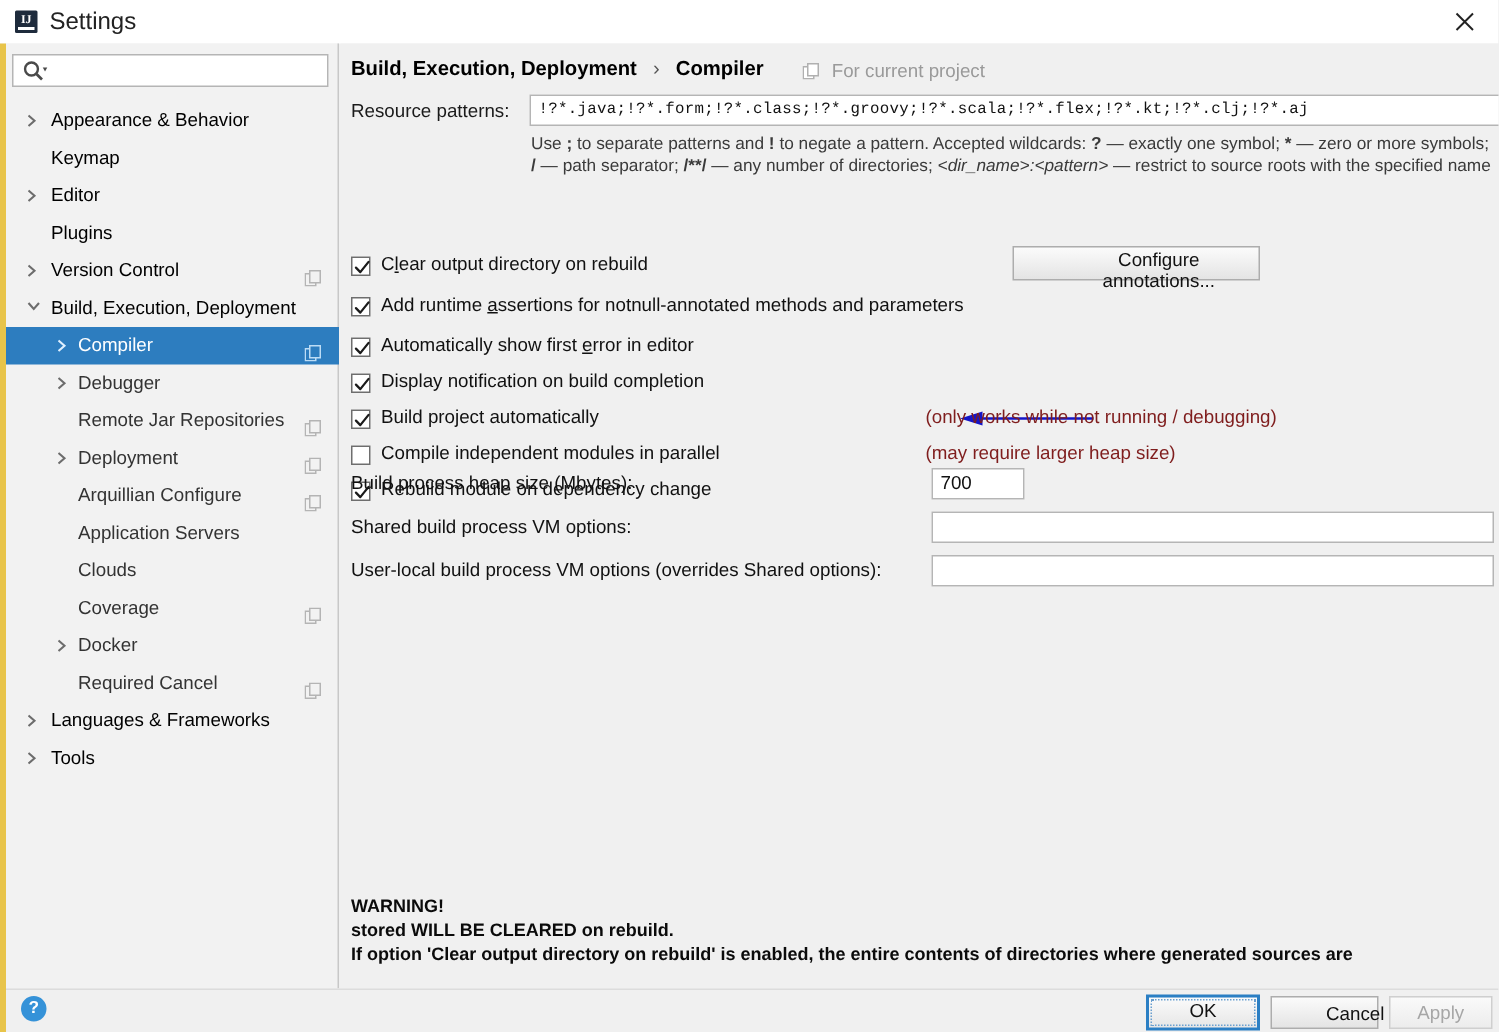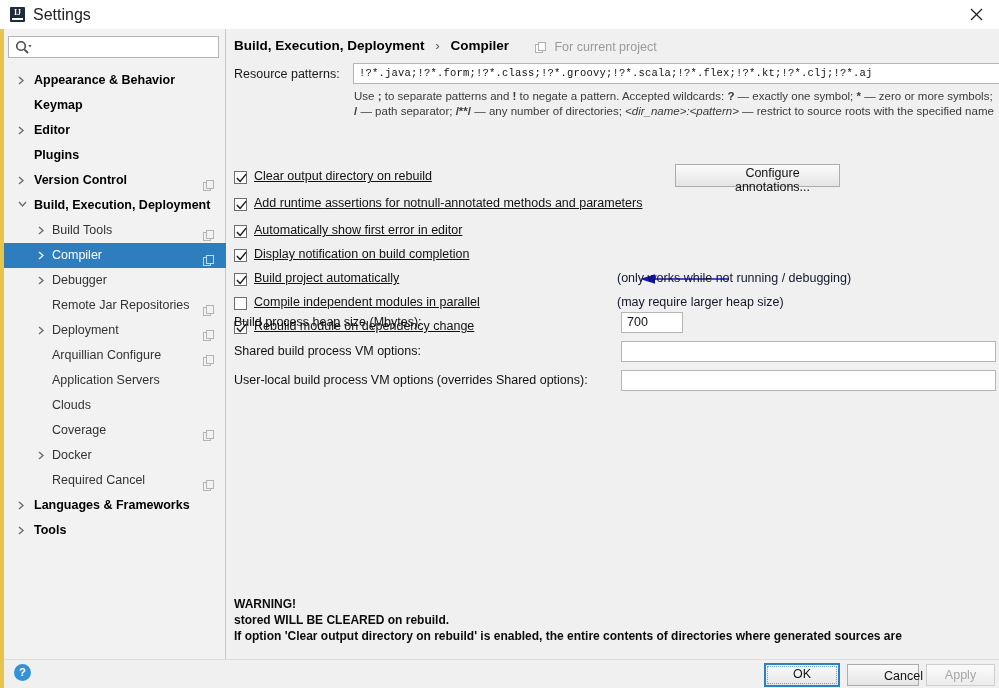--- a/index.html
+++ b/index.html
@@ -33,21 +33,21 @@
   .searchwrap .mag{position:absolute;left:6px;top:3px;}
   .search-input{position:absolute;left:30px;top:0;width:176px;height:20px;border:none;outline:none;
     font-family:"Liberation Sans",sans-serif;font-size:12px;background:transparent;color:#222;}
 
   .tree{position:absolute;left:0;top:39px;width:222px;}
   .trow{position:relative;height:25px;line-height:25px;white-space:nowrap;cursor:default;}
   .trow.sel{background:#2d7dbf;color:#fff;}
   .arrow{position:absolute;top:0;width:12px;height:25px;}
   .arrow svg{position:absolute;left:2px;top:8px;}
   .tlabel{position:absolute;top:0;font-size:12.5px;}
-  .lvl0 .tlabel{left:30px;font-weight:bold;color:#000;}
+  .lvl0 .tlabel{left:30px;font-weight:normal;color:#000;}
   .lvl0 .arrow{left:12px;}
   .lvl1 .tlabel{left:48px;color:#333;}
   .lvl1 .arrow{left:32px;}
   .trow.sel .tlabel{color:#fff;}
   .cfgicon{position:absolute;right:12px;top:7px;width:11px;height:11px;}
 
   
   .content{position:absolute;left:227px;top:29px;width:772px;height:630px;background:#f0f0f0;}
 
   .breadcrumb{position:absolute;left:7px;top:9px;font-size:13.5px;font-weight:bold;color:#000;white-space:nowrap;}
@@ -63,24 +63,24 @@
   .rp-expand{position:absolute;right:4px;top:5px;}
 
   .rp-help{position:absolute;left:127px;top:60px;width:641px;font-size:11.5px;line-height:15px;color:#3a3a3a;}
   .rp-help b{font-weight:bold;}
   .rp-help i{font-style:italic;}
 
   
   .cb-row{position:absolute;left:7px;height:19px;white-space:nowrap;}
   .cb{position:absolute;left:0;top:2px;width:13px;height:13px;background:#fff;border:1px solid #6e6e6e;box-sizing:border-box;}
   .cb svg{position:absolute;left:1px;top:1px;}
-  .cb-label{position:absolute;left:20px;top:0;font-size:12.5px;color:#111;text-decoration:underline;}
+  .cb-label{position:absolute;left:20px;top:0;font-size:12.5px;color:#111;}
   .cb-label u{text-decoration:underline;}
 
-  .hint{position:absolute;font-size:12.5px;color:#0f172a;white-space:nowrap;}
+  .hint{position:absolute;font-size:12.5px;color:#7f1d1d;white-space:nowrap;}
 
   .btn{background:linear-gradient(#fbfbfb,#e4e4e4);border:1px solid #adadad;box-sizing:border-box;
     font-family:"Liberation Sans",sans-serif;font-size:12.5px;color:#111;cursor:default;padding-left:36px;}
   .cfg-btn{position:absolute;left:448px;top:135px;width:165px;height:23px;}
 
   .fld-label{position:absolute;left:7px;font-size:12.5px;color:#111;white-space:nowrap;}
   .fld{position:absolute;background:#fff;border:1px solid #b5b5b5;box-sizing:border-box;}
   .fld-inner{position:absolute;left:5px;top:2px;font-size:12.5px;color:#111;}
 
   .warn{position:absolute;left:7px;top:567px;width:740px;font-size:12px;font-weight:bold;color:#0b0b0b;line-height:16px;}
@@ -168,32 +168,20 @@
             </svg></span>
         </div>
         <div class="trow lvl0">
           <span class="arrow">
             <svg width="9" height="7" viewBox="0 0 9 7">
               <path d="M1 1 L4.5 5 L8 1" stroke="#6d6d6d" stroke-width="1.4" fill="none"></path>
             </svg>
           </span>
           <span class="tlabel">Build, Execution, Deployment</span>
         </div>
-        <div class="trow lvl1">
-          <span class="arrow">
-            <svg width="7" height="9" viewBox="0 0 7 9">
-              <path d="M1 1 L5 4.5 L1 8" stroke="#6d6d6d" stroke-width="1.4" fill="none"></path>
-            </svg>
-          </span>
-          <span class="tlabel">Build Tools</span>
-          <span class="cfgicon"><svg width="11" height="11" viewBox="0 0 11 11">
-              <rect x="0.5" y="2.5" width="7" height="8" stroke="#b4b4b4" fill="#f2f2f2" stroke-width="1"></rect>
-              <rect x="3.5" y="0.5" width="7" height="8" stroke="#b4b4b4" fill="#f2f2f2" stroke-width="1"></rect>
-            </svg></span>
-        </div>
         <div class="trow lvl1 sel">
           <span class="arrow">
             <svg width="7" height="9" viewBox="0 0 7 9">
               <path d="M1 1 L5 4.5 L1 8" stroke="#dff0ff" stroke-width="1.4" fill="none"></path>
             </svg>
           </span>
           <span class="tlabel">Compiler</span>
           <span class="cfgicon"><svg width="11" height="11" viewBox="0 0 11 11">
               <rect x="0.5" y="2.5" width="7" height="8" stroke="#bcdcf5" fill="#2d7dbf" stroke-width="1"></rect>
               <rect x="3.5" y="0.5" width="7" height="8" stroke="#bcdcf5" fill="#2d7dbf" stroke-width="1"></rect>

